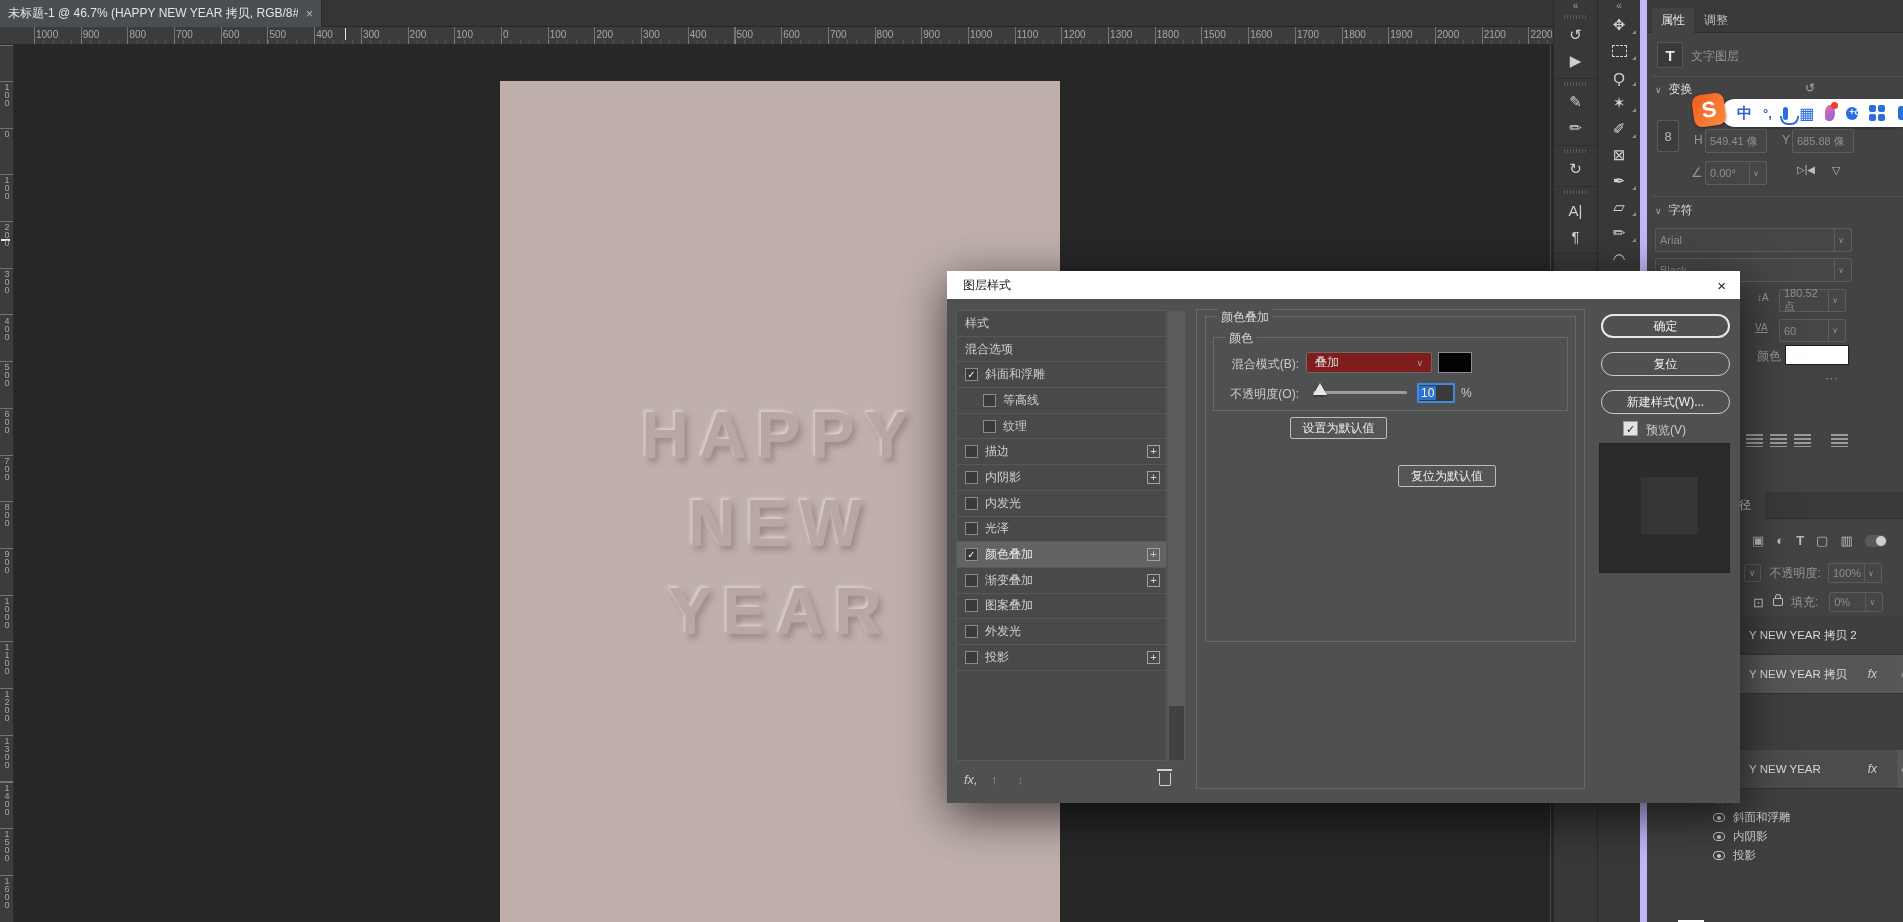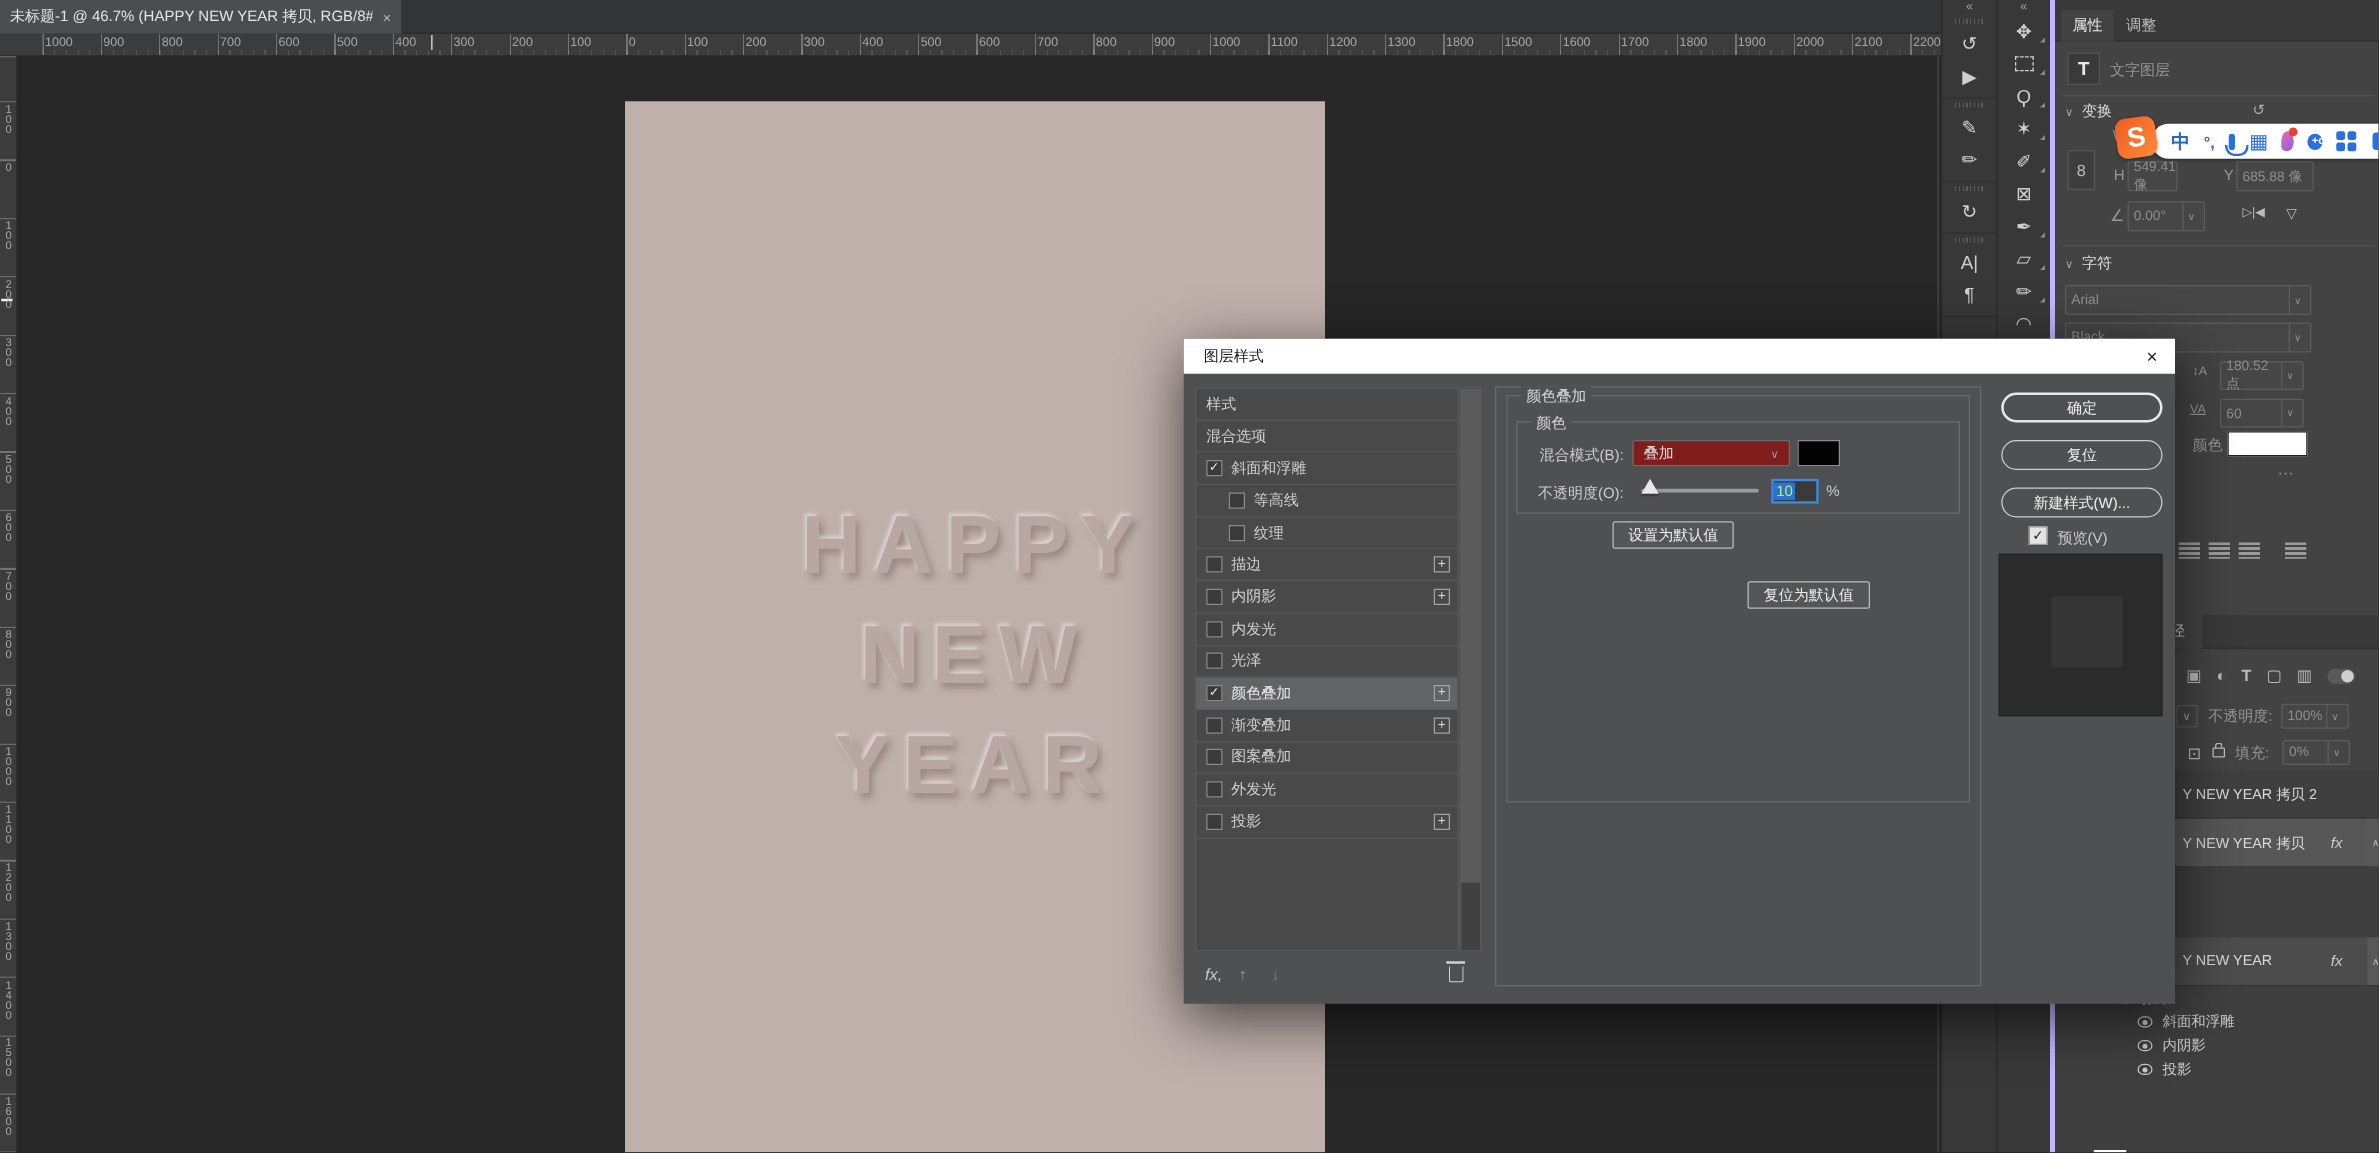--- a/index.html
+++ b/index.html
@@ -45,21 +45,21 @@
   .rgroup::before { content:""; display:block; height:4px; margin:1px 10px 3px 10px;
     background:repeating-linear-gradient(90deg,#5a5a5a 0 1px, transparent 1px 3px); }
   .ricon, .tool { display:flex; align-items:center; justify-content:center; height:26px; color:#cfcfcf;
     font-size:15px; cursor:pointer; position:relative; }
   .tool { height:26px; }
   .tool.sub::after { content:""; position:absolute; right:4px; bottom:4px; border-left:4px solid transparent;
     border-bottom:4px solid #8a8a8a; }
   .marquee-box { width:15px; height:12px; border:1px dashed #cfcfcf; }
 
   
-  .panels { left:1640px; top:0; width:263px; height:922px; background:#434343; border-left:4px solid #c4b5fd; }
+  .panels { left:1640px; top:0; width:263px; height:922px; background:#434343; border-left:7px solid #c4b5fd; }
   .ptabs { position:absolute; left:0; top:0; width:263px; height:33px; background:#393939; border-bottom:1px solid #2e2e2e;}
   .ptab { position:absolute; top:8px; height:25px; padding:0 9px; line-height:25px; font-size:12px; color:#bdbdbd; cursor:pointer;}
   .ptab.active { background:#434343; color:#e6e6e6; }
   .prow { position:absolute; display:flex; align-items:center; color:#c9c9c9; font-size:12px; }
   .dim { color:#969696; }
   .hdr { color:#dedede; font-size:12px; }
   .chev { color:#a8a8a8; font-size:9px; margin-right:7px; }
   .tbox { position:absolute; left:10px; top:42px; width:26px; height:26px; background:#3a3a3a; border:1px solid #565656;
     color:#e8e8e8; font-weight:bold; font-size:15px; display:flex; align-items:center; justify-content:center; }
   .divline { position:absolute; left:6px; width:250px; height:1px; background:#535353; }
@@ -117,21 +117,21 @@
   .fset .lg { position:absolute; top:-8px; left:11px; background:#4f5051; padding:0 4px; color:#d6d6d6; font-size:12px; white-space:nowrap; }
   .dlabel { position:absolute; color:#cbcbcb; font-size:12px; text-align:right; }
   .select { position:absolute; background:#7f1d1d; border:1px solid #6b6b6b; border-radius:2px; color:#dddddd;
     font-size:12px; display:flex; align-items:center; padding:0 8px; cursor:pointer; }
   .select .dd { margin-left:auto; color:#9f9f9f; font-size:9px; }
   .blk-swatch { position:absolute; background:#030303; border:1px solid #8d8d8d; cursor:pointer; }
   .sld-track { position:absolute; height:3px; background:#9b9b9b; border-radius:2px; }
   .sld-thumb { position:absolute; width:0; height:0; border-left:7px solid transparent; border-right:7px solid transparent;
     border-bottom:12px solid #e8e8e8; filter:drop-shadow(0 1px 1px rgba(0,0,0,.5)); cursor:pointer; }
   .opval { position:absolute; width:38px; height:20px; background:#3a3a3a; border:2px solid #3f8ae0; display:flex; align-items:center; }
-  .opval .hl { background:#2a72d4; color:#bef264; font-size:12px; padding:0 2px; }
+  .opval .hl { background:#2a72d4; color:#fef9c3; font-size:12px; padding:0 2px; }
   .dbtn { position:absolute; height:22px; background:#545556; border:1px solid #bcbcbc; border-radius:2px;
     color:#ececec; font-size:12px; display:flex; align-items:center; justify-content:center; cursor:pointer; }
   .pill { position:absolute; width:129px; height:24px; border:1px solid #cccccc; border-radius:13px; background:transparent;
     color:#efefef; font-size:12px; display:flex; align-items:center; justify-content:center; cursor:pointer; }
   .pill.default { border-width:2px; border-color:#e8e8e8; }
   .pcheck { position:absolute; width:15px; height:15px; background:#e3e3e3; border:1px solid #9a9a9a;
     color:#1c1c1c; font-size:11px; line-height:14px; text-align:center; cursor:pointer; }
   .preview-sq { position:absolute; left:652px; top:172px; width:131px; height:130px; background:#2b2b2b; border:1px solid #242424; }
   .preview-in { position:absolute; left:41px; top:33px; width:57px; height:57px; background:#353535; }
   .trash { width:12px; height:13px; border:1.5px solid #d0d0d0; border-top:none; border-radius:0 0 2px 2px; position:relative; }
@@ -327,21 +327,21 @@
     <div class="prow" style="left:8px; top:81px;">
       <span class="chev">∨</span>
       <span class="hdr">变换</span>
     </div>
     <div class="prow" style="left:158px; top:81px; color:#ababab;">↺</div>
 
     <div class="prow dim" style="left:46px; top:101px;">W</div>
     <div class="linkbox">8</div>
 
     <div class="prow dim" style="left:47px; top:133px;">H</div>
-    <div class="field" style="position:absolute; left:58px; top:129px; width:40px; height:24px;">549.41 像</div>
+    <div class="field" style="position:absolute; left:58px; top:129px; width:62px; height:24px;">549.41 像</div>
     <div class="prow dim" style="left:135px; top:133px;">Y</div>
     <div class="field" style="position:absolute; left:145px; top:129px; width:62px; height:24px;">685.88 像</div>
 
     <div class="prow dim" style="left:44px; top:165px; font-size:13px;">∠</div>
     <div class="field" style="position:absolute; left:58px; top:161px; width:62px; height:24px;">
       <span>0.00°</span>
       <span class="dd">∨</span>
     </div>
     <div class="prow" style="left:150px; top:164px; color:#bdbdbd; font-size:10px;">▷|◀</div>
     <div class="prow" style="left:185px; top:164px; color:#bdbdbd; font-size:11px;">▽</div>

